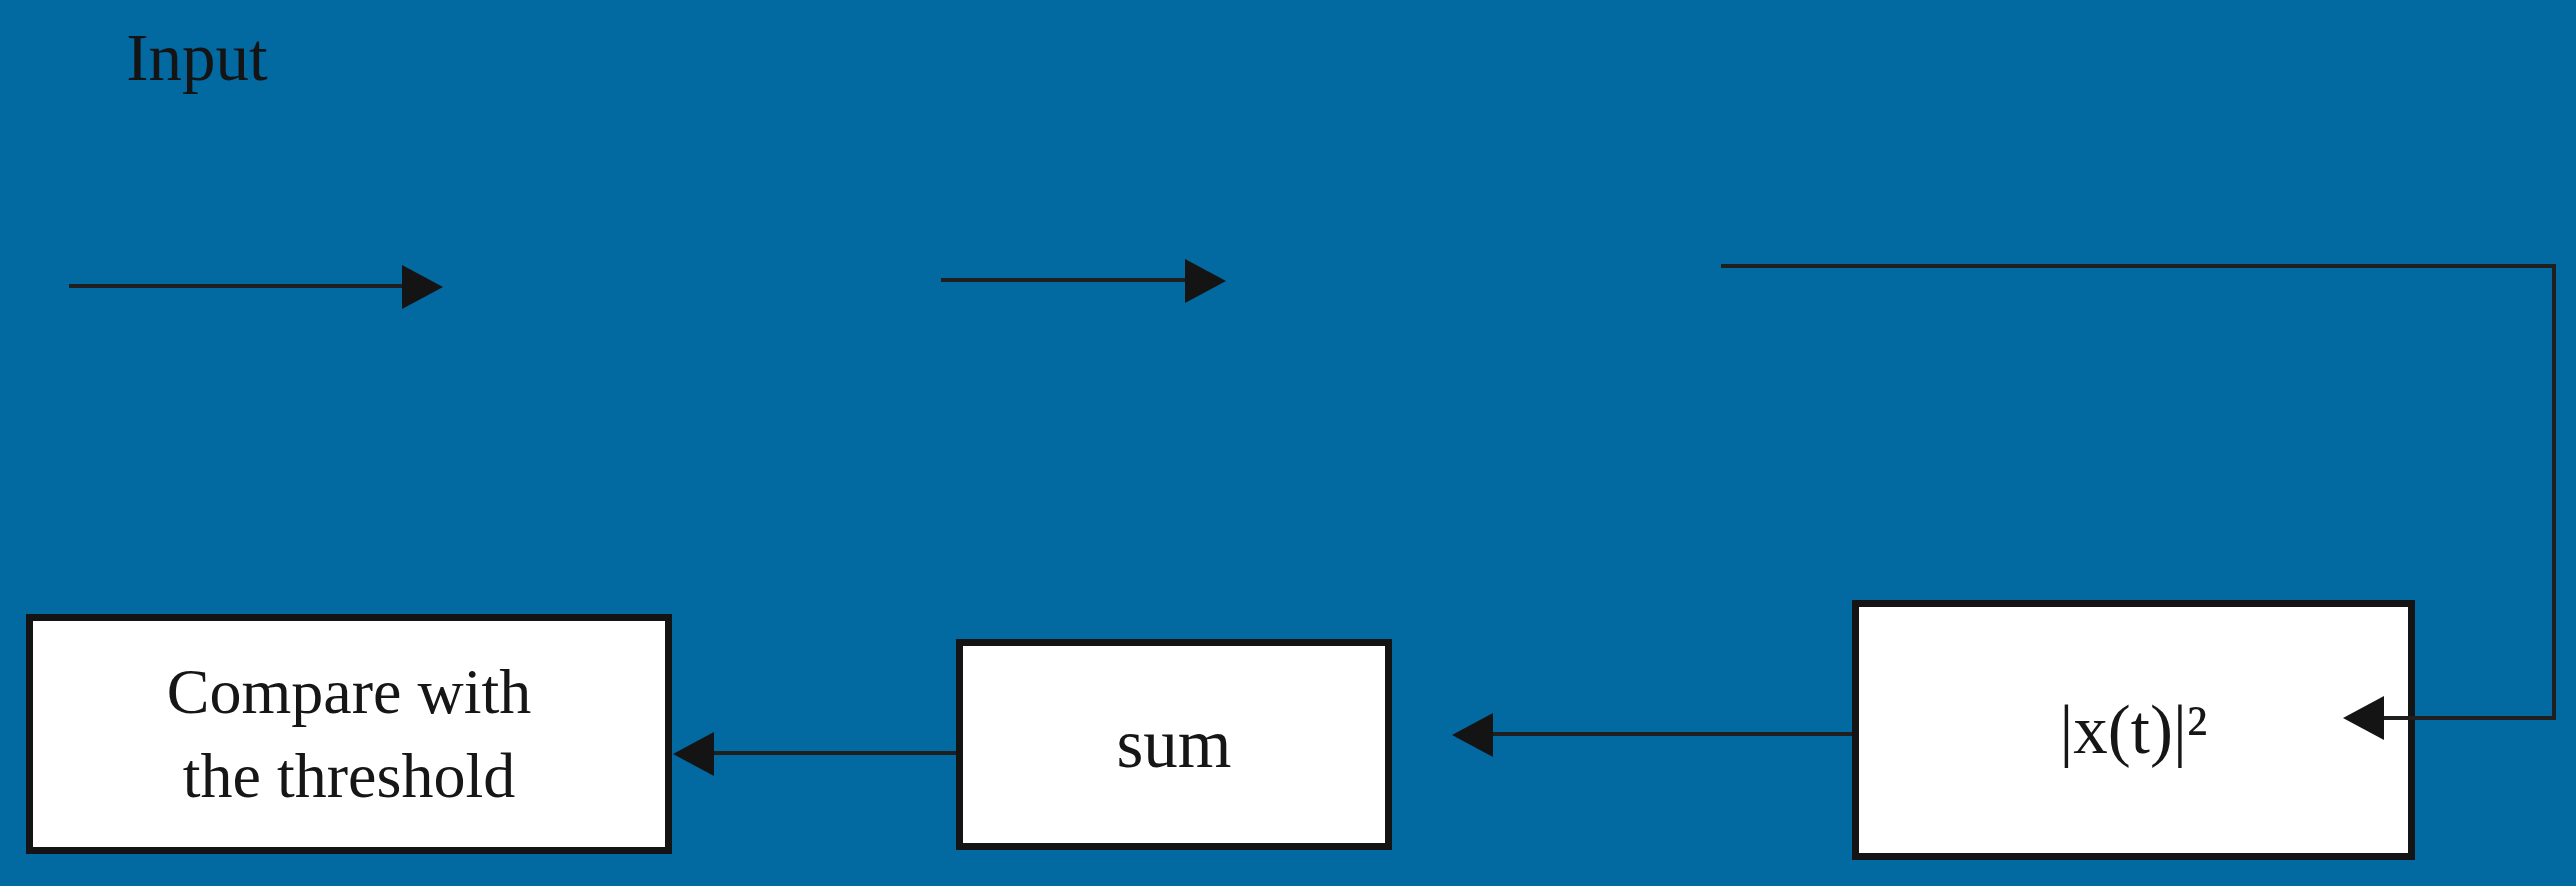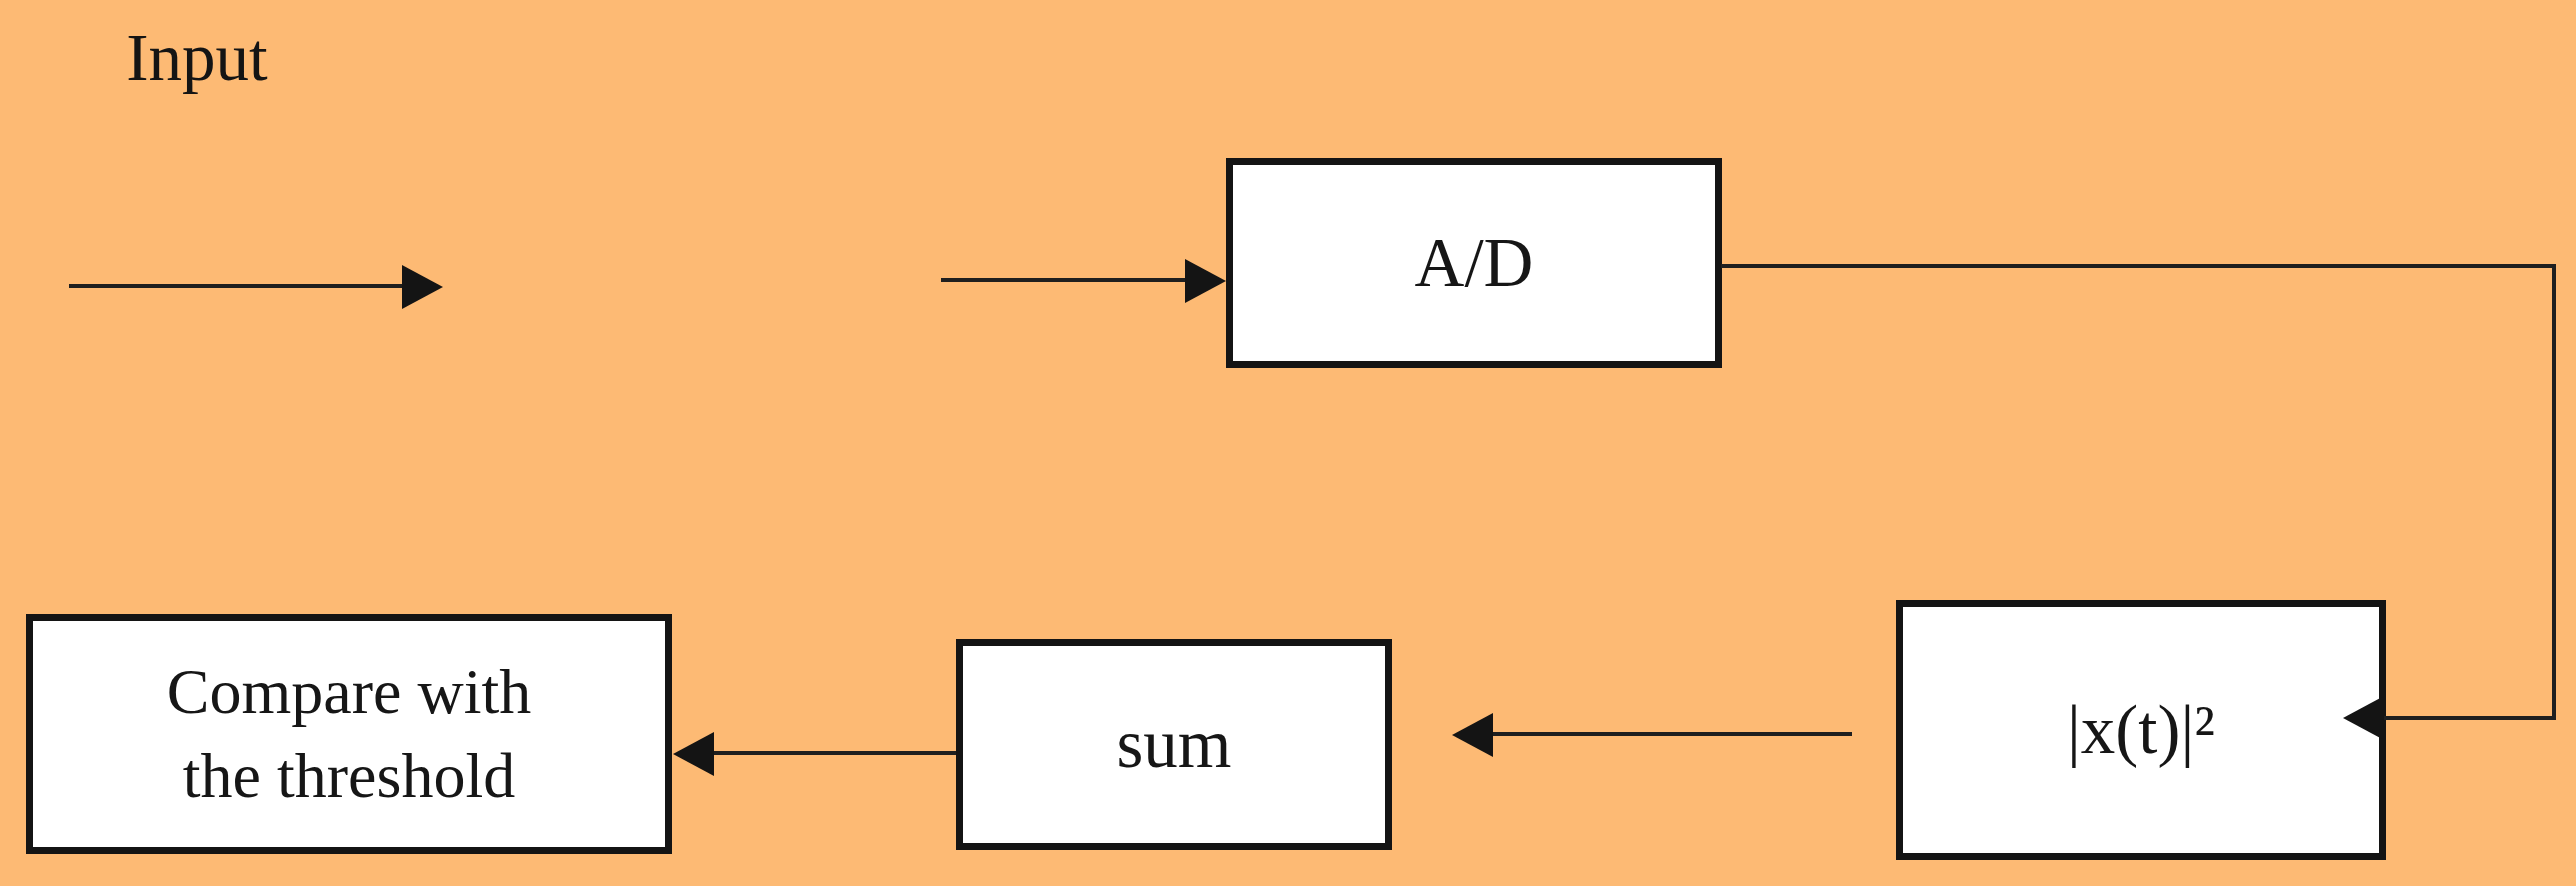--- a/index.html
+++ b/index.html
@@ -4,21 +4,21 @@
 <style>
   html, body {
     margin: 0;
     padding: 0;
     background: #ffffff;
   }
   .canvas {
     position: relative;
     width: 2576px;
     height: 887px;
-    background: #fdba74;
+    background: #0369a1;
     font-family: "Liberation Serif", "DejaVu Serif", serif;
     color: #141414;
     overflow: hidden;
   }
   .free-label {
     position: absolute;
     left: 22px;
     top: 7.3px;
     width: 350px;
     text-align: center;
@@ -37,21 +37,21 @@
     justify-content: center;
     text-align: center;
   }
   .box .label {
     font-size: 69px;
     line-height: 1.25;
     color: #161616;
   }
   .box-filter  { left: 442px;  top: 173px; width: 498px; height: 221px; }
   .box-ad      { left: 1226px; top: 158px; width: 496px; height: 210px; }
-  .box-square  { left: 1852px; top: 600px; width: 490px; height: 260px; margin-left: 44px; }
+  .box-square  { left: 1852px; top: 600px; width: 563px; height: 260px; }
   .box-sum     { left: 956px; top: 639px; width: 436px; height: 211px; }
   .box-compare { left: 26px;   top: 614px; width: 646px; height: 240px; }
   .box-compare .label { font-size: 64px; line-height: 1.32; }
 
   .hline {
     position: absolute;
     height: 4.4px;
     background: #1f1f1f;
   }
   .vline {
@@ -95,23 +95,20 @@
 </head>
 <body>
 
 <div class="canvas">
 
   <div class="free-label">
     <span class="line">Input</span>
   </div>
 
 
-  <div class="box box-ad">
-    <span class="label">A/D</span>
-  </div>
 
   <div class="box box-square">
     <span class="label">|x(t)|²</span>
   </div>
 
   <div class="box box-sum">
     <span class="label">sum</span>
   </div>
 
   <div class="box box-compare">

